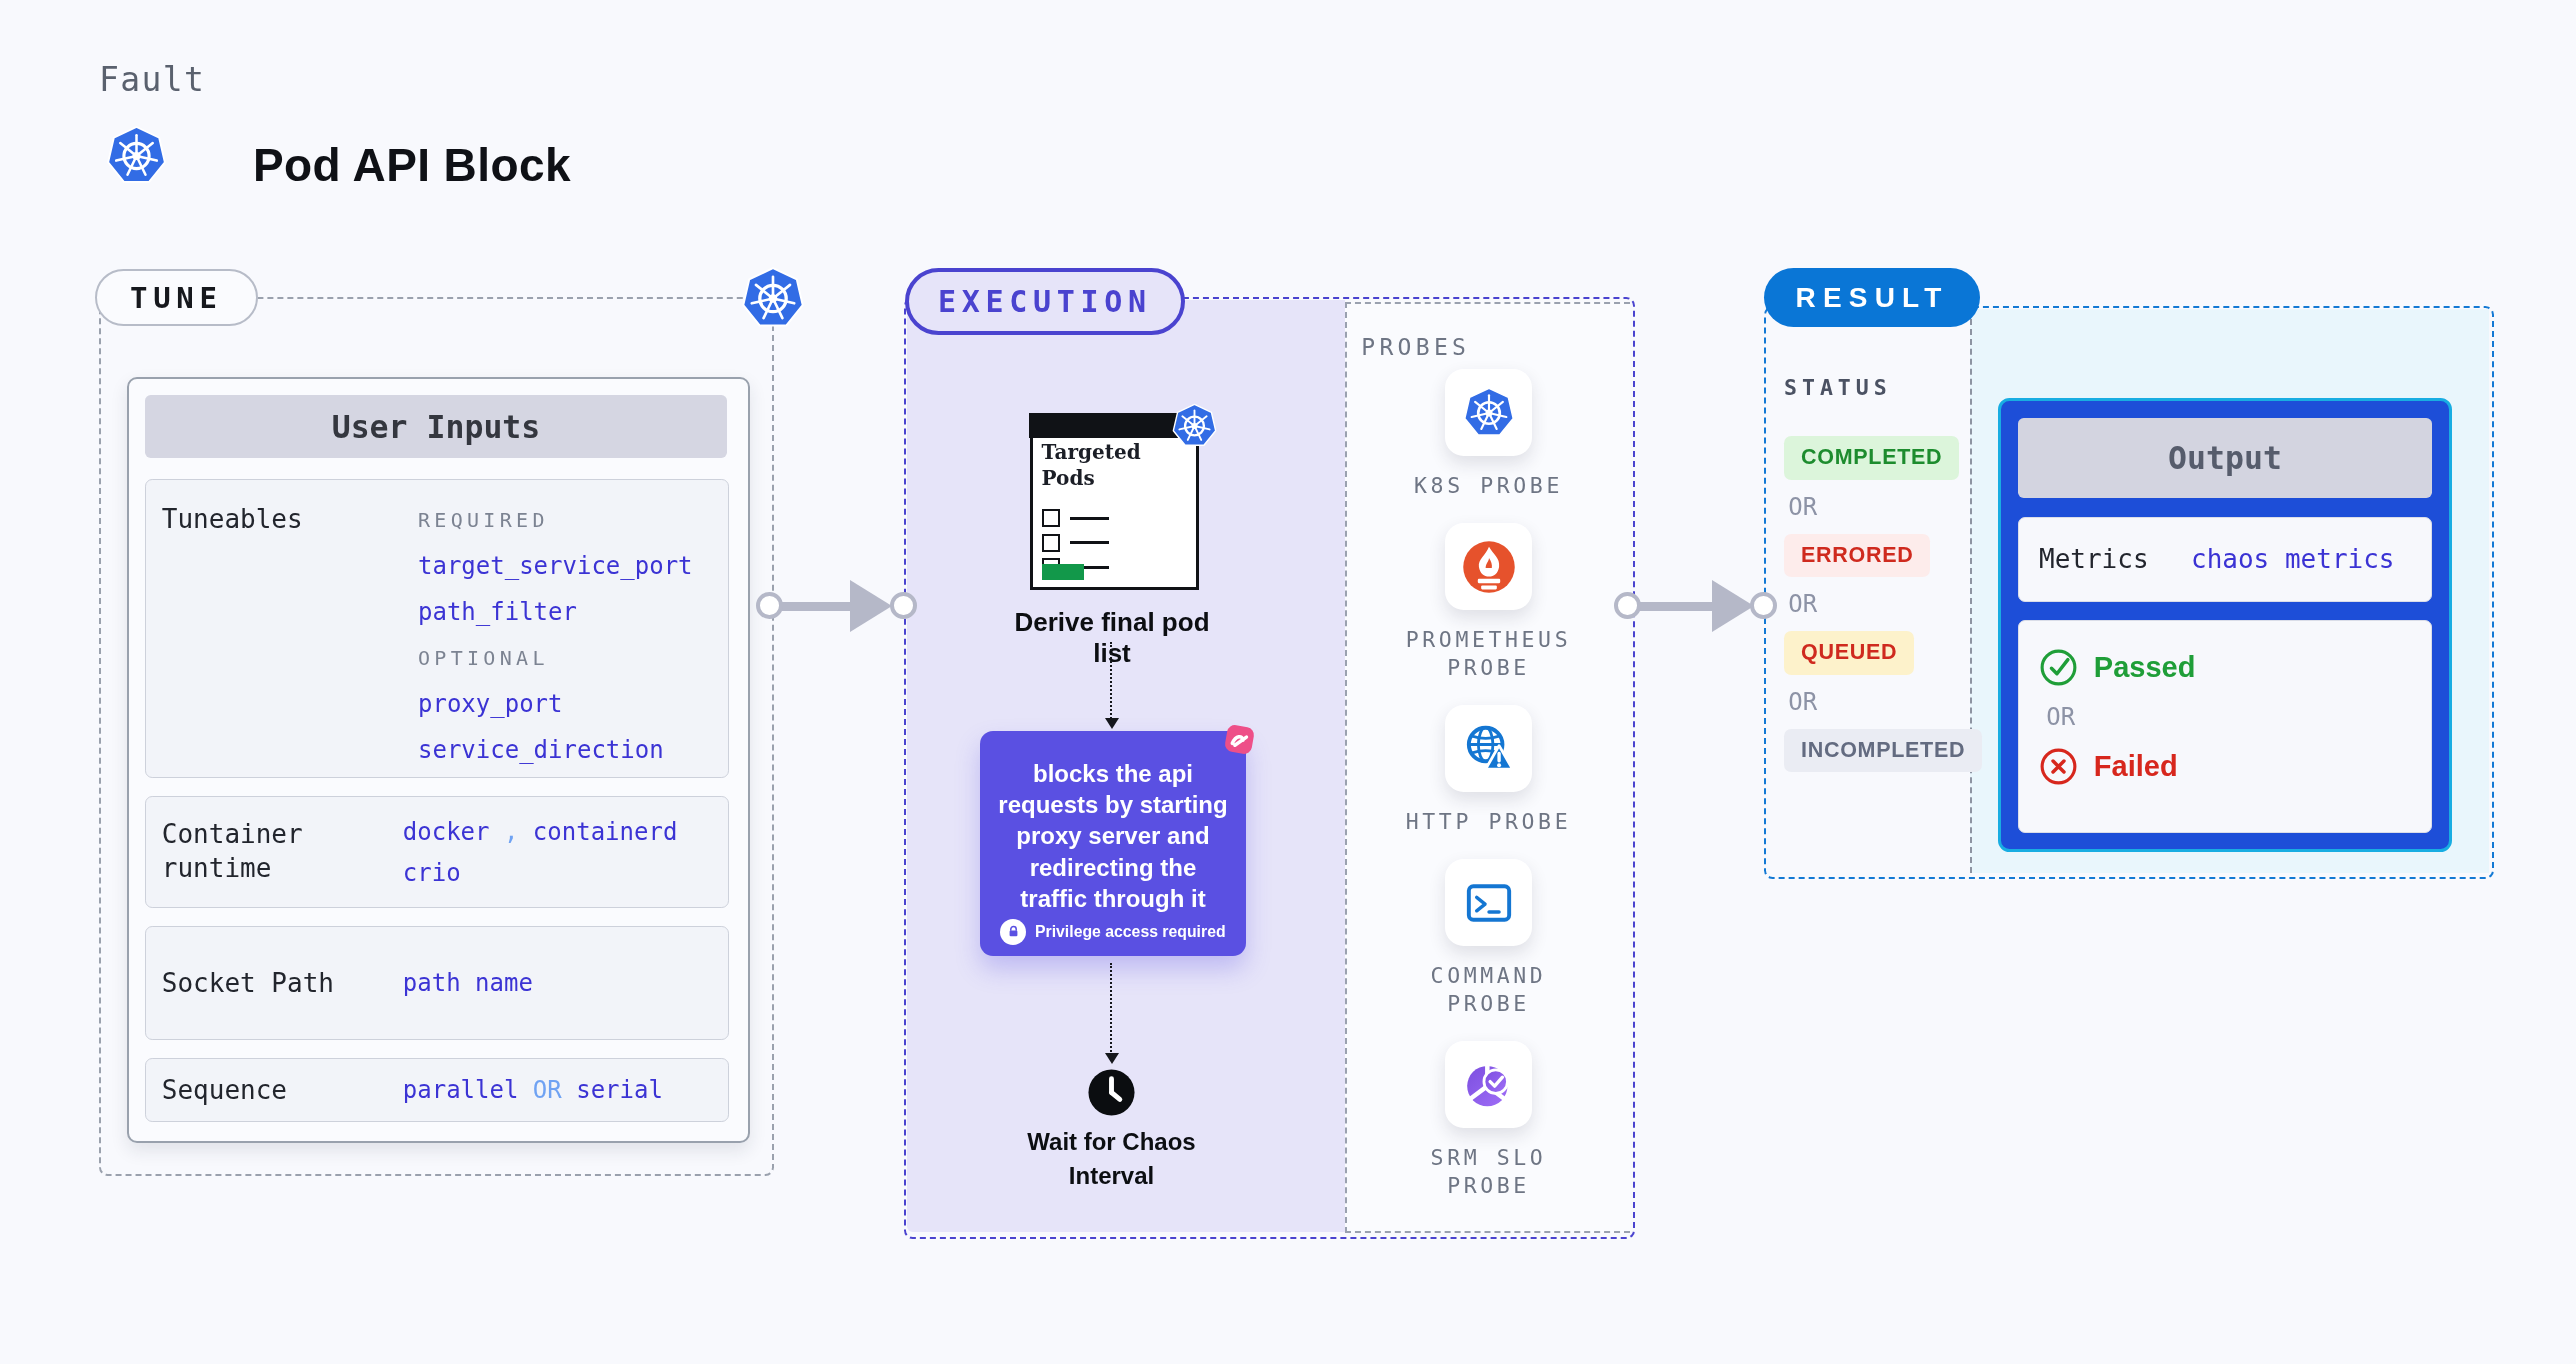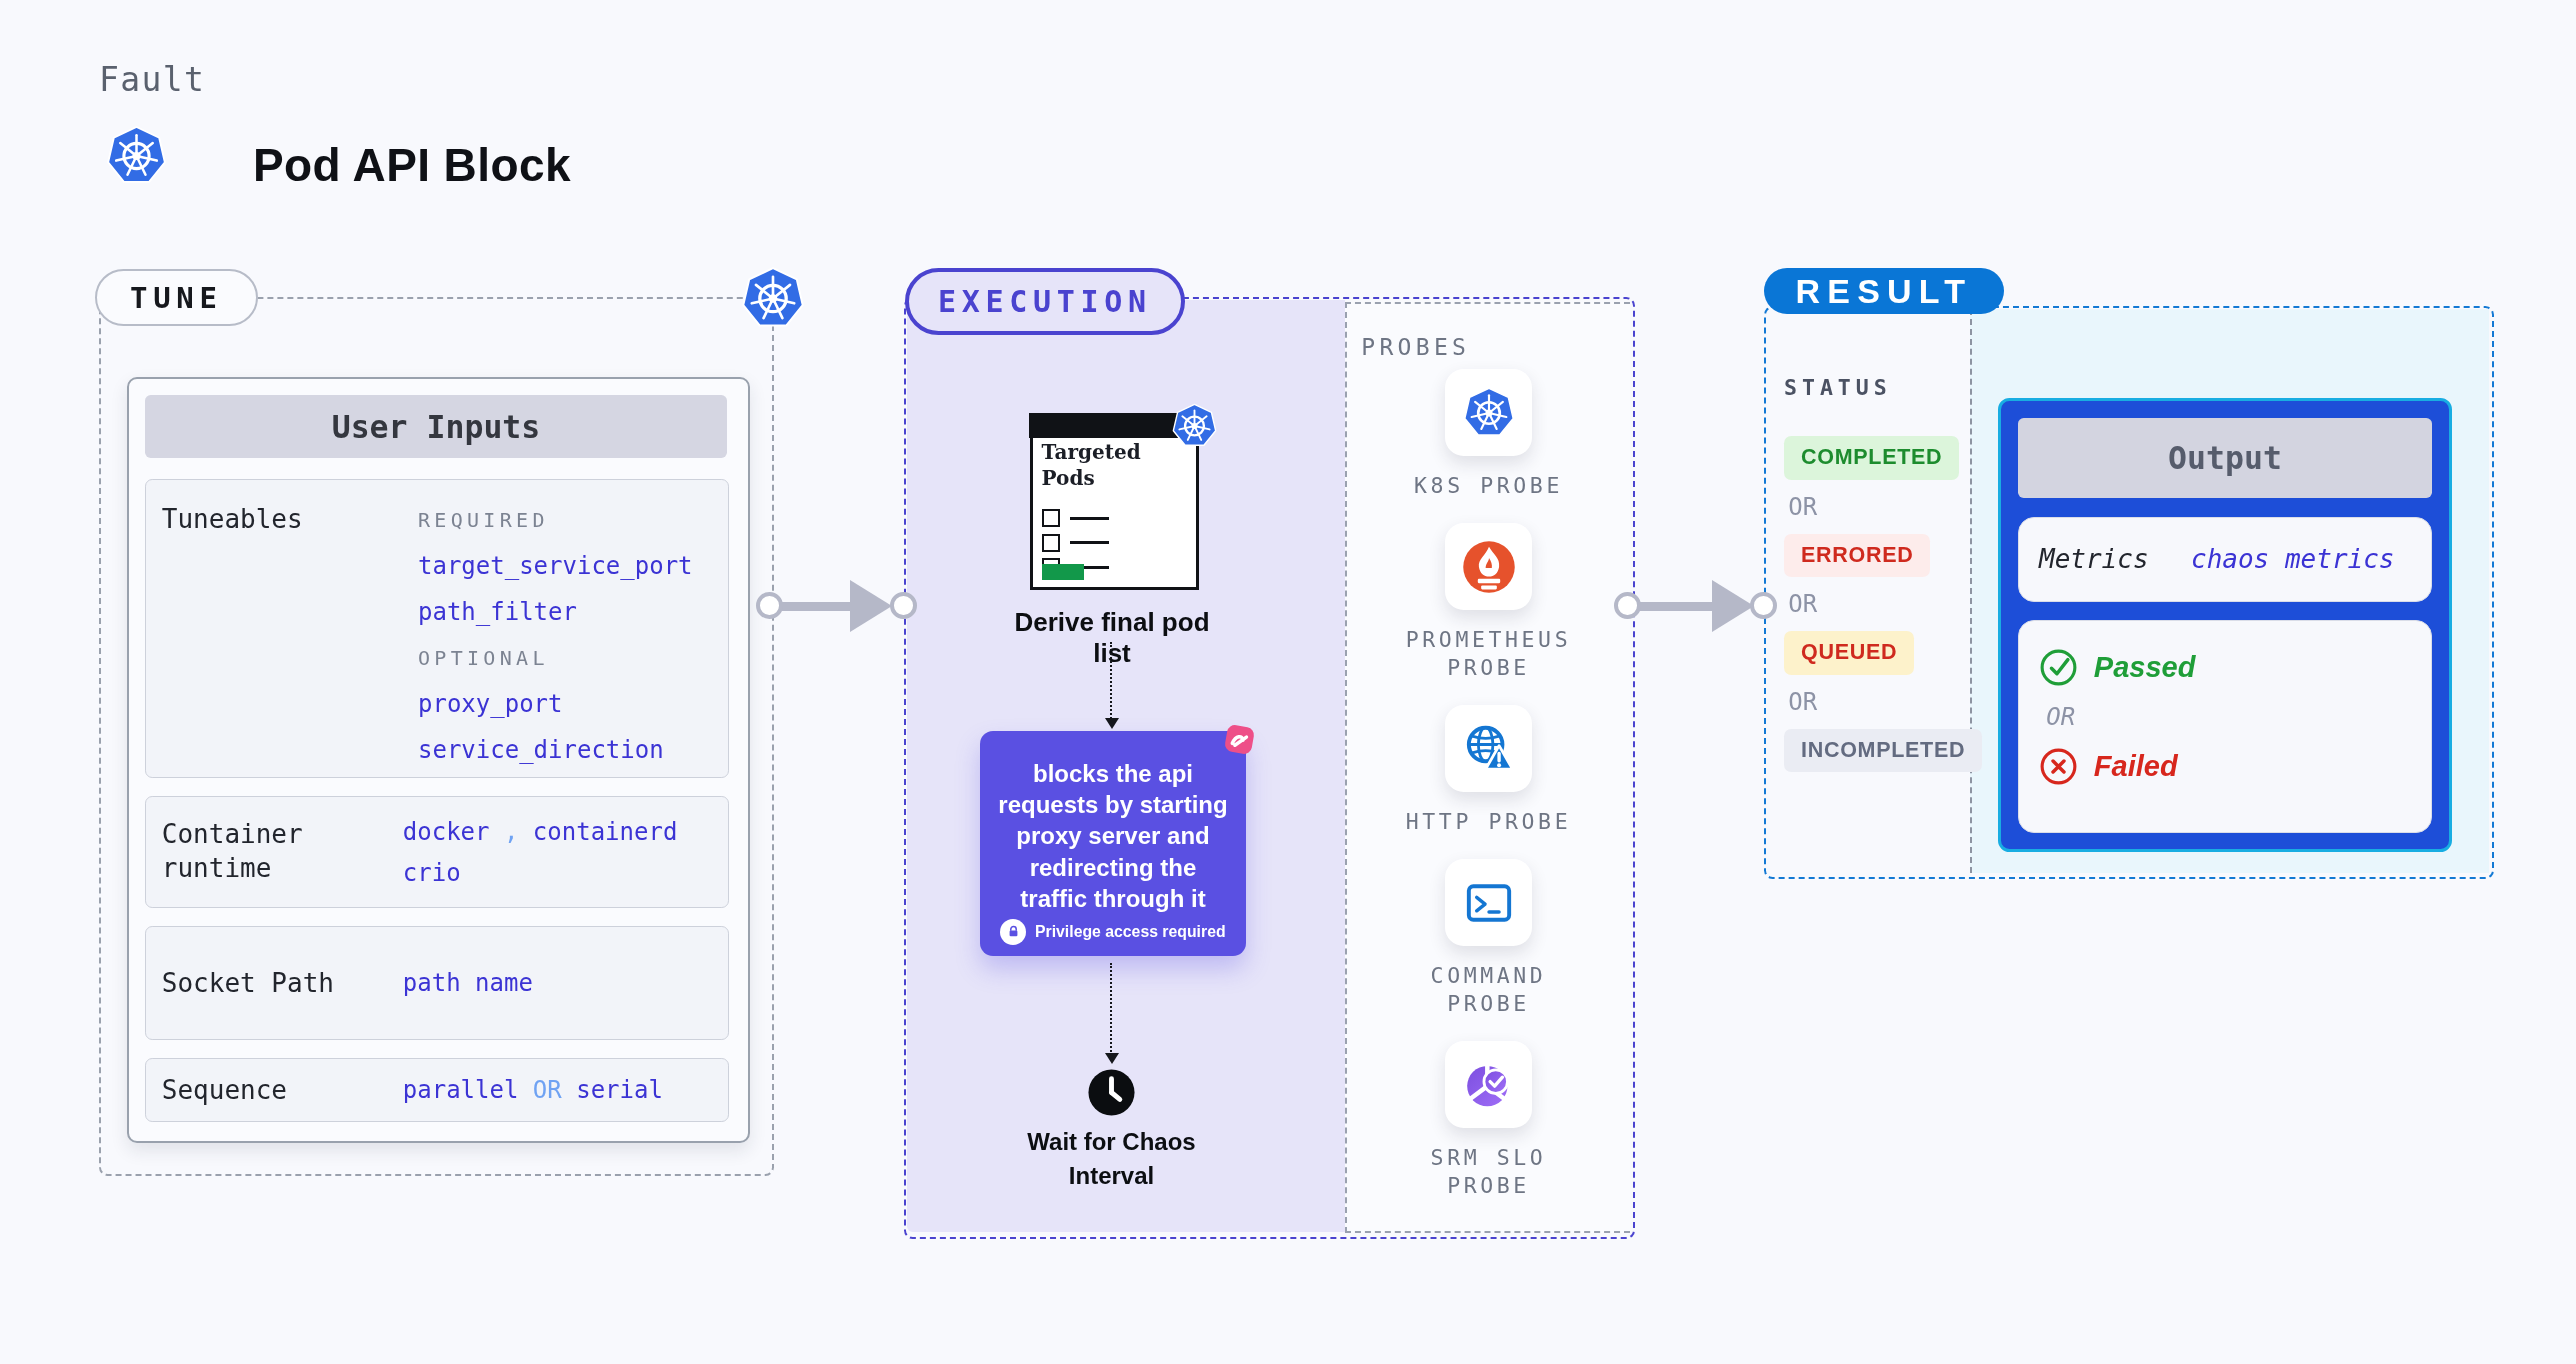--- a/index.html
+++ b/index.html
@@ -91,37 +91,37 @@
   .probe-item{display:flex;flex-direction:column;align-items:center;}
   .probe-card{width:87px;height:87px;background:#fff;border-radius:18.6px;box-shadow:0 7.2px 17px rgba(30,35,60,.12);
               display:flex;align-items:center;justify-content:center;}
   .probe-card svg{width:56px;height:56px;}
   .probe-label{margin-top:15.8px;width:181px;text-align:center;font-size:21.5px;letter-spacing:3.6px;
                color:#6e7584;line-height:1.28;}
 
   
   .result-box{left:1764px;top:306px;width:726px;height:569px;border:2.9px dashed #1379d4;border-radius:8.6px;}
   .result-cyan{left:1970px;top:309px;width:517px;height:564px;background:#e9f6fc;border-left:2.1px dashed #8d94a2;}
-  .result-badge{left:1764px;top:268px;height:46px;padding:0 31.5px;background:#0a76d6;color:#fff;
-                font-family:"Liberation Sans",sans-serif;font-size:34px;letter-spacing:7.2px;}
+  .result-badge{left:1764px;top:268px;height:59px;padding:0 31.5px;background:#0a76d6;color:#fff;
+                font-family:"Liberation Sans",sans-serif;font-size:28px;letter-spacing:7.2px;}
   .status-label{left:1784px;top:375px;font-size:21.5px;font-weight:bold;letter-spacing:5px;color:#4b5263;}
   .status-col{left:1784px;top:436px;display:flex;flex-direction:column;align-items:flex-start;gap:13px;}
   .status-badge{font-family:"Liberation Sans",sans-serif;font-weight:bold;font-size:21.5px;
                 padding:9.3px 17px;border-radius:7.2px;letter-spacing:0.7px;}
   .st-success{background:#dcf5db;color:#1d8c2e;}
   .st-error{background:#fdeceb;color:#cf2a1e;}
   .st-queued{background:#fdf2cb;color:#cf2a1e;}
   .st-neutral{background:#eaecf3;color:#636b80;}
   .or-label{font-size:24px;color:#8d93a6;margin-left:4.3px;}
 
   .output-card{left:1998px;top:398px;width:454px;height:454px;background:#1d4ed8;border:3.6px solid #18ade2;
                border-radius:11.5px;padding:17px;box-sizing:border-box;}
   .output-header{height:80px;background:#d3d4e0;border-radius:5.7px;display:flex;align-items:center;justify-content:center;
                  font-size:31.5px;font-weight:bold;color:#565c6c;}
-  .output-row{margin-top:18.6px;background:#f7f8fc;border:1.4px solid #dadde8;border-radius:16px;display:flex;padding:0 20px;box-sizing:border-box;font-style:italic;}
+  .output-row{margin-top:18.6px;background:#f7f8fc;border:1.4px solid #dadde8;border-radius:7px;display:flex;padding:0 20px;box-sizing:border-box;}
   .row-metrics{height:85px;align-items:center;}
   .out-lbl{font-size:26px;color:#22252d;width:152px;line-height:1.35;}
   .out-val{font-size:26px;color:#3b33d4;}
   .row-proberes{height:213px;padding-top:27px;}
   .pr-col{display:flex;flex-direction:column;}
   .pr-line{display:flex;align-items:center;gap:15.8px;}
   .pr-line svg{width:39px;height:39px;}
   .passed-text{font-family:"Liberation Sans",sans-serif;font-weight:bold;font-size:29px;color:#1f9e38;}
   .failed-text{font-family:"Liberation Sans",sans-serif;font-weight:bold;font-size:29px;color:#d7271d;}
   .pr-or{font-size:24px;color:#8d93a6;margin:15.8px 0 15.8px 7.2px;}

